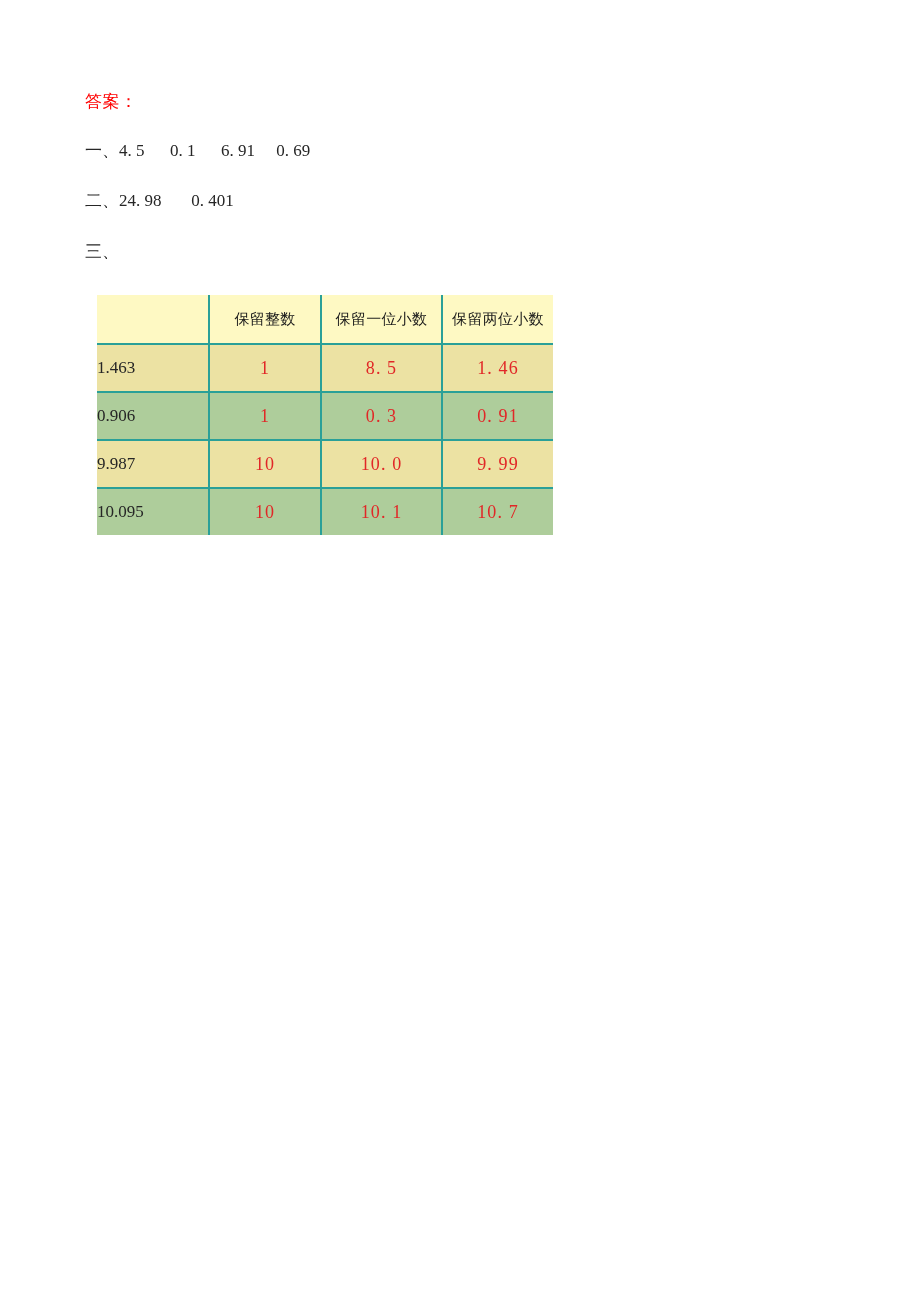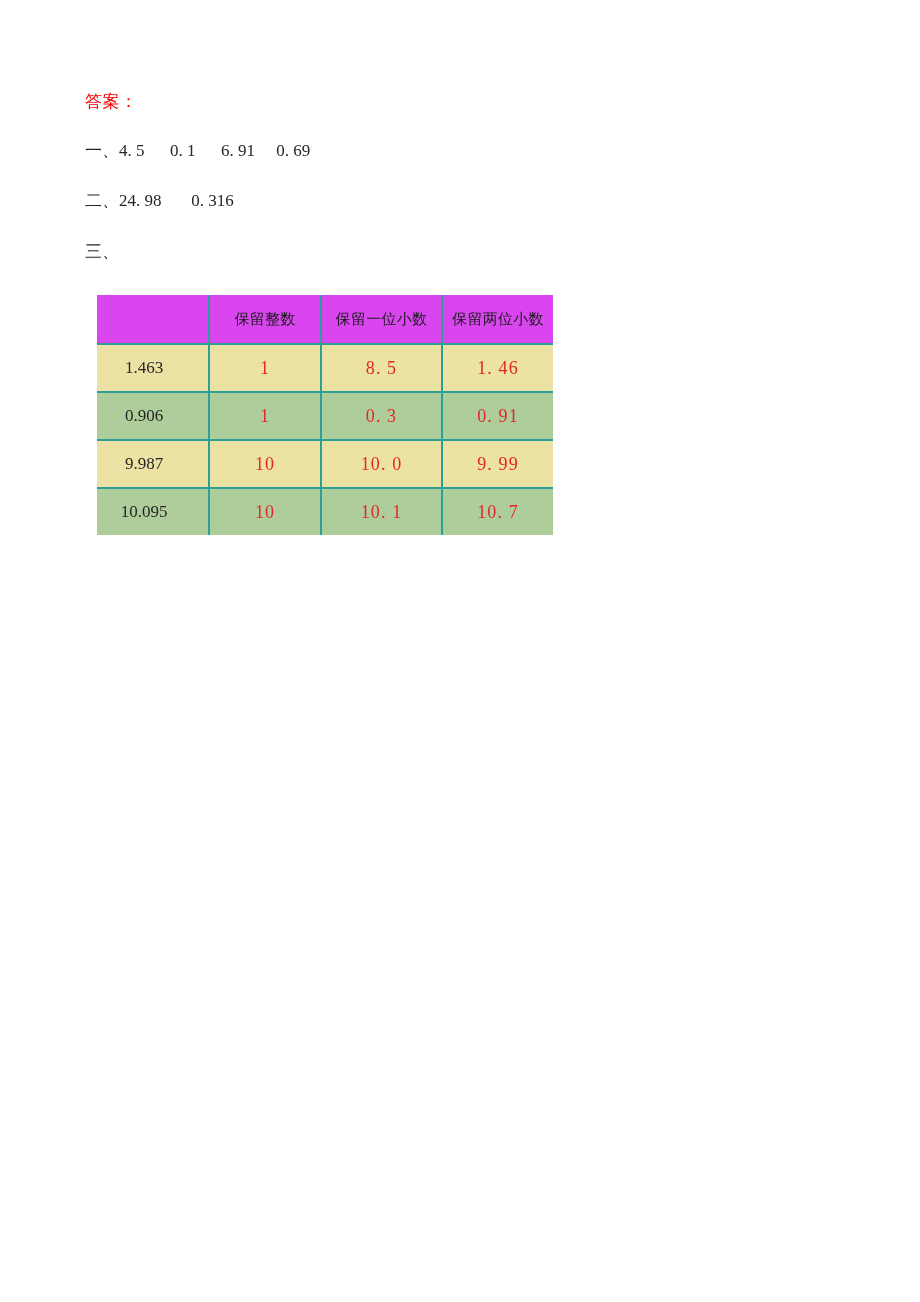--- a/index.html
+++ b/index.html
@@ -95,39 +95,39 @@
   table.round-table tr > td:first-child,
   table.round-table tr > th:first-child {
     border-left: 0;
   }
   table.round-table tr:first-child > td,
   table.round-table tr:first-child > th {
     border-top: 0;
   }
 
   tr.row-head th {
-    background: #d946ef;
+    background: #fef9c3;
     height: 48px;
   }
   tr.row-yellow td { background: #ece2a3; }
   tr.row-green  td { background: #aecd9b; }
 
   .head-text {
     display: block;
     text-align: center;
     font-family: "DejaVu Sans", "Liberation Sans", sans-serif;
     font-size: 15px;
     color: #1a1a1a;
     letter-spacing: 0.3px;
     line-height: 48px;
   }
 
   .src-val {
     display: block;
-    text-align: center;
+    text-align: left;
     padding-right: 17px;
     font-size: 17px;
     color: #262626;
     line-height: 46px;
     font-family: "Liberation Serif", "DejaVu Serif", serif;
   }
 
   .ans-val {
     display: block;
     text-align: center;
@@ -142,21 +142,21 @@
 <body>
 
 <div class="page">
 
   <div class="content">
 
     <div class="answer-heading">答案：</div>
 
     <div class="answer-line">一、4. 5      0. 1      6. 91     0. 69</div>
 
-    <div class="answer-line">二、24. 98       0. 316</div>
+    <div class="answer-line">二、24. 98       0. 401</div>
 
     <div class="section-three">三、</div>
 
   </div>
 
   <div class="round-table-wrap">
     <table class="round-table">
       <colgroup>
         <col class="c0">
           <col class="c1">

